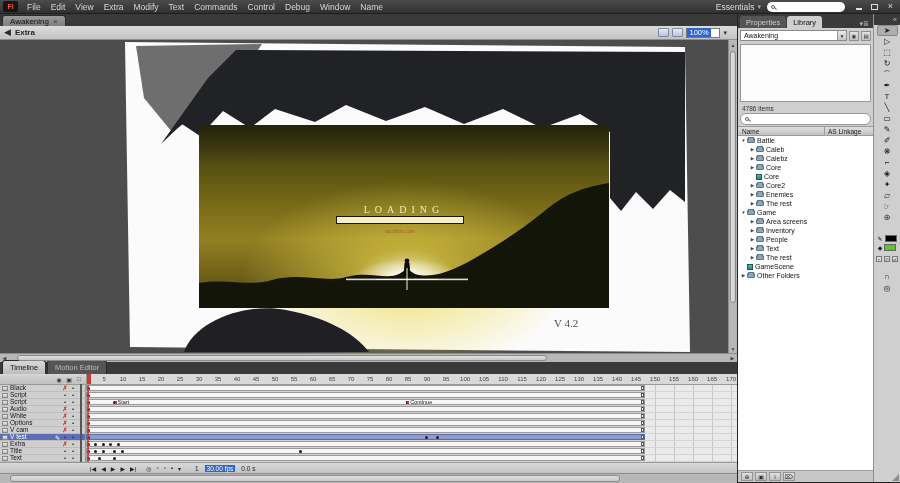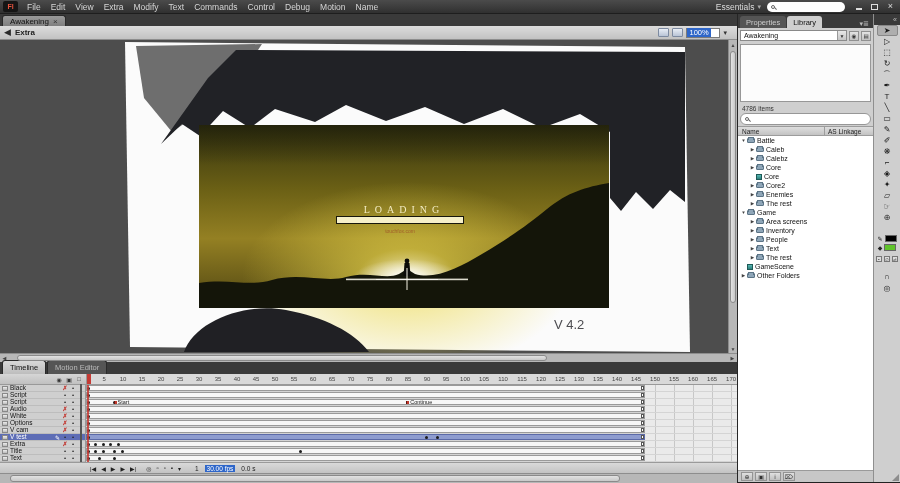--- a/index.html
+++ b/index.html
@@ -43,21 +43,21 @@
   .zoomfield span{background:#2e66c9;color:#fff;font-size:7.5px;padding:0 2px;line-height:9px;}
   .zoom-caret{font-size:7px;color:#333;}
 
   
   .stagewrap{flex:0 0 313px;display:flex;min-height:0;margin-left:24px;}
   .stage-view{position:relative;flex:1;background:#4d4d4d;overflow:hidden;}
   .stage-view svg{position:absolute;left:0;top:0;}
   .loading-label{position:absolute;left:305px;top:164px;width:150px;text-align:center;font-family:"Liberation Serif",serif;font-size:10px;letter-spacing:5px;color:#f3ecc2;text-shadow:0 0 3px #8d7d26;}
   .loading-bar{position:absolute;left:312px;top:176px;width:128px;height:8px;border:1px solid #17170c;background:#f6f0c9;}
   .credit-text{position:absolute;left:310px;top:188px;width:132px;text-align:center;font-size:5px;color:rgba(150,50,35,0.6);}
-  .version-label{position:absolute;left:530px;top:277px;font-size:13px;color:#4c4c50;}
+  .version-label{position:absolute;left:530px;top:277px;font-size:11px;color:#4c4c50;font-family:Liberation Serif, serif;}
   .vscroll{flex:0 0 9px;background:#b7b7b7;border-left:1px solid #8d8d8d;display:flex;flex-direction:column;}
   .vscroll .arr{height:9px;font-size:5px;color:#444;display:flex;align-items:center;justify-content:center;}
   .vscroll .vtrack{flex:1;position:relative;}
   .vscroll .vthumb{position:absolute;left:1px;right:1px;top:2px;height:252px;background:linear-gradient(90deg,#e2e2e2,#c8c8c8);border:1px solid #8a8a8a;border-radius:3px;}
   .hscroll{flex:0 0 9px;background:#b7b7b7;border-top:1px solid #8d8d8d;display:flex;}
   .hscroll .arr{width:9px;font-size:5px;color:#444;display:flex;align-items:center;justify-content:center;}
   .hscroll .htrack{flex:1;position:relative;}
   .hscroll .hthumb{position:absolute;top:1px;bottom:1px;left:8px;width:530px;background:linear-gradient(#e2e2e2,#c8c8c8);border:1px solid #8a8a8a;border-radius:3px;}
 
   
@@ -152,21 +152,21 @@
     <div style="display:flex">
         <div class="menu-item">File</div>
         <div class="menu-item">Edit</div>
         <div class="menu-item">View</div>
         <div class="menu-item">Extra</div>
         <div class="menu-item">Modify</div>
         <div class="menu-item">Text</div>
         <div class="menu-item">Commands</div>
         <div class="menu-item">Control</div>
         <div class="menu-item">Debug</div>
-        <div class="menu-item">Motion</div>
+        <div class="menu-item">Window</div>
         <div class="menu-item">Name</div>
       </div>
     <div class="mb-right">
       <div class="workspace">
         <span>Essentials</span>
         <span class="caret">▾</span>
       </div>
       <div class="searchbox">
         <span class="mag"></span>
         <input class="search-input" value="" style="">

